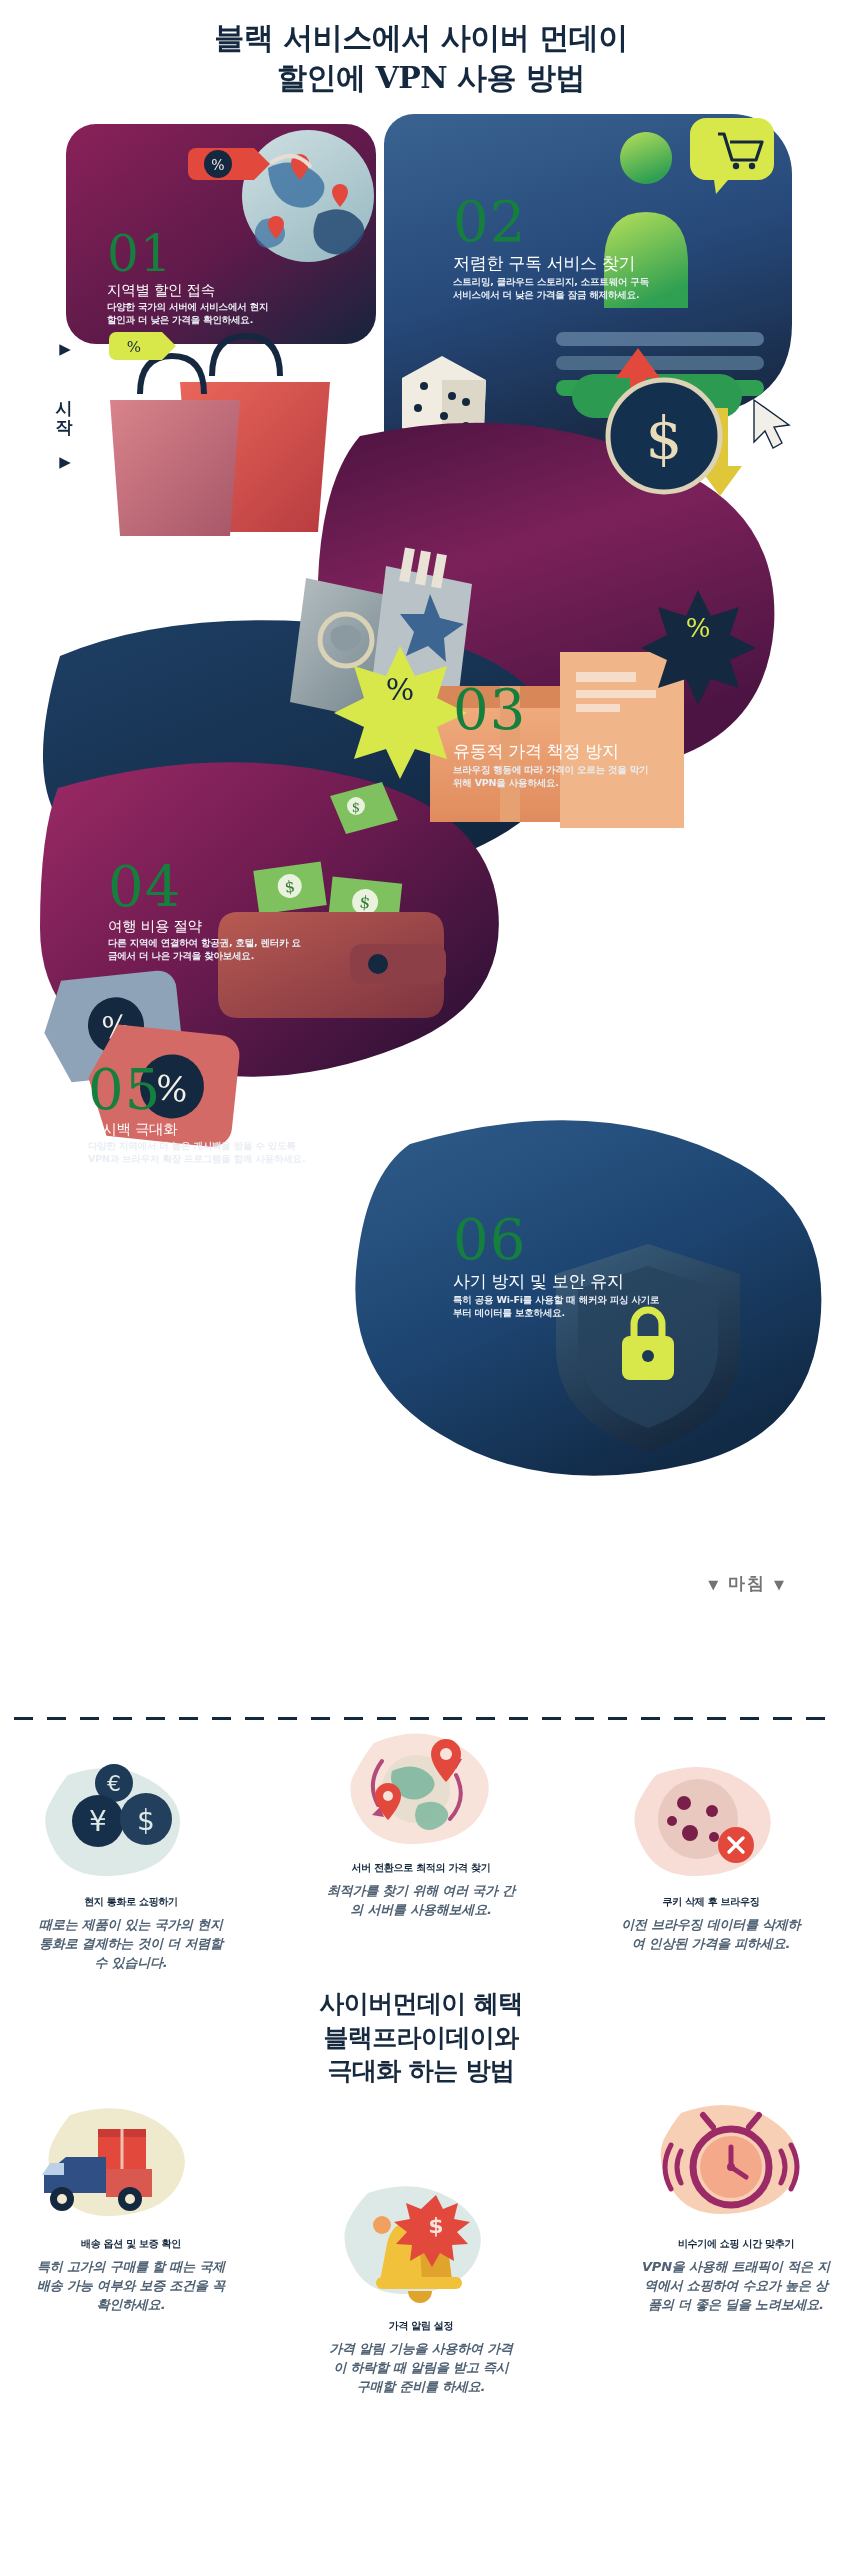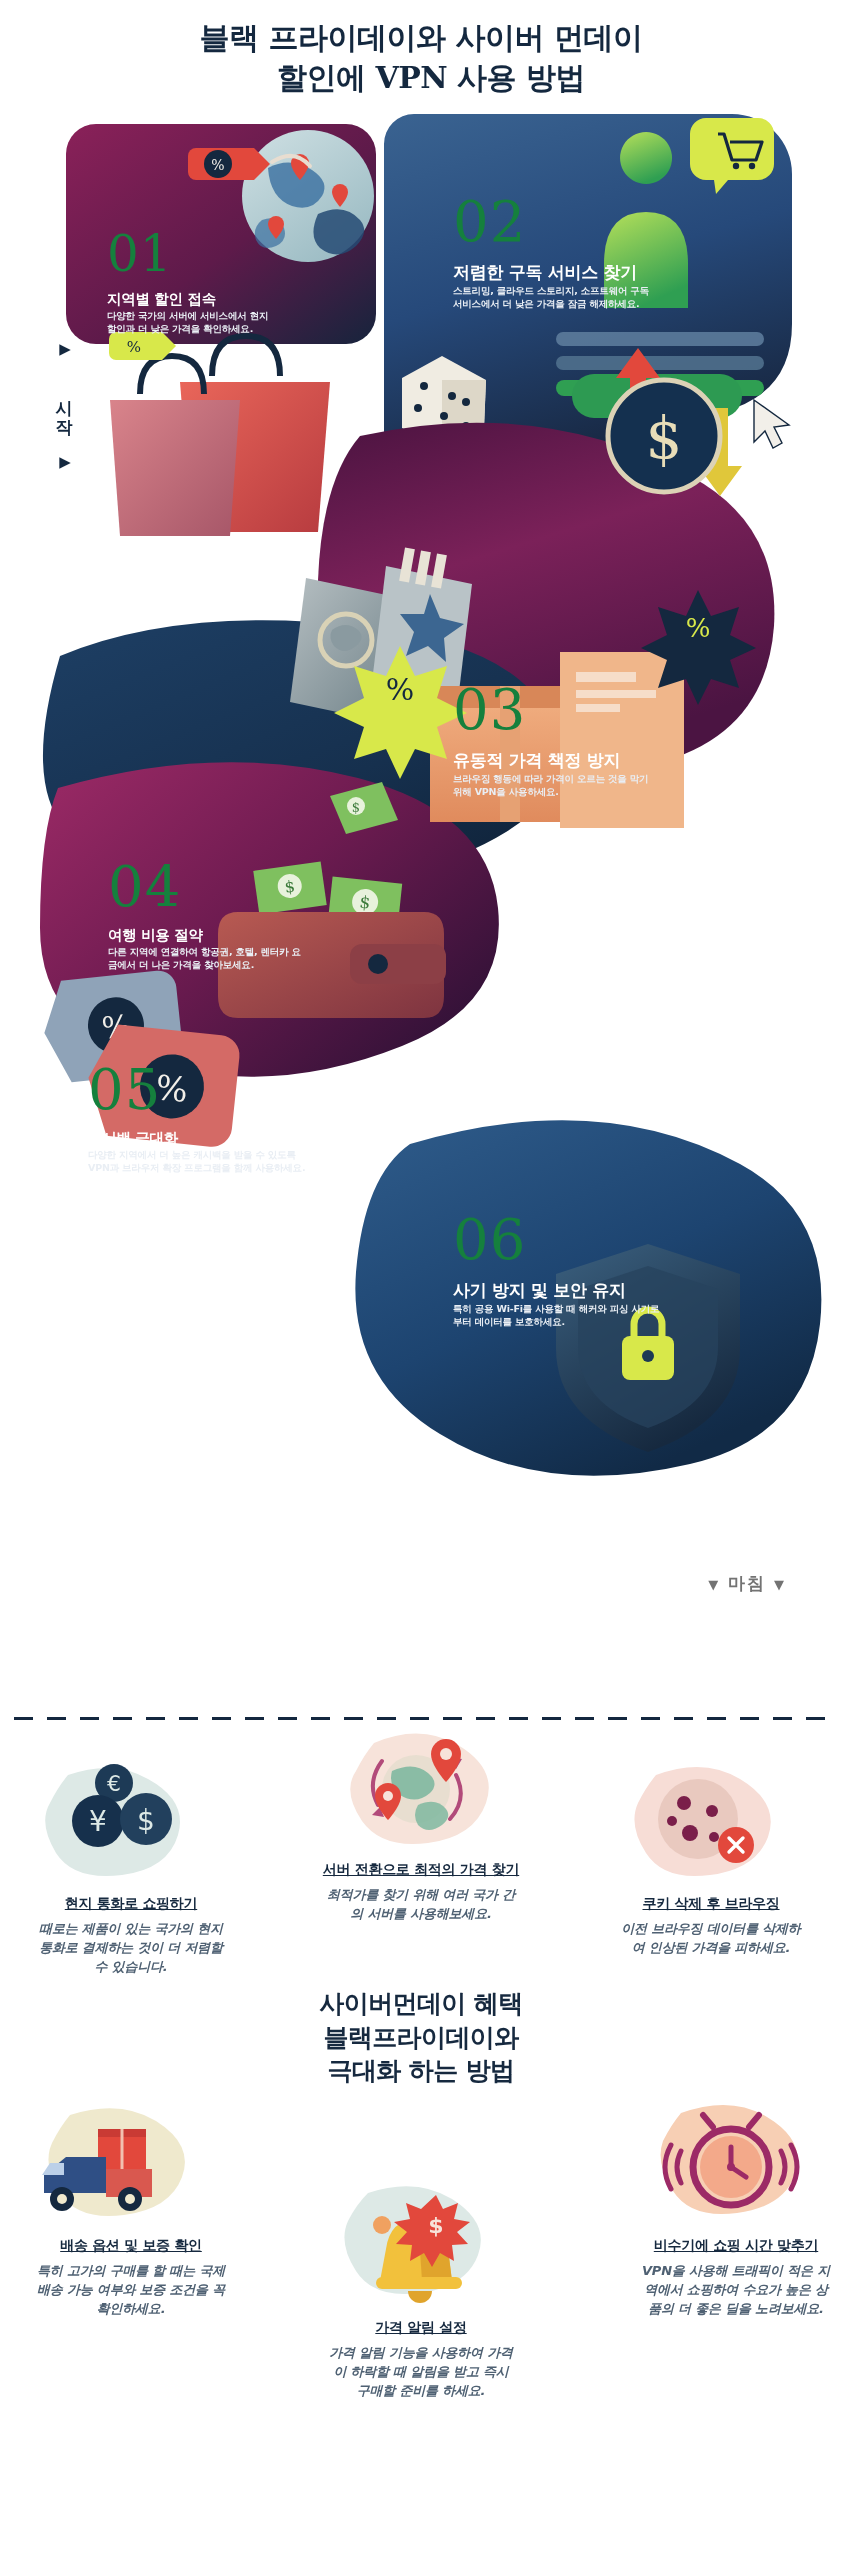--- a/index.html
+++ b/index.html
@@ -43,21 +43,21 @@
   .end-marker .tri { font-size:13px; }
 
   
   .card-text { position:absolute; color:#ffffff; }
   .card-num {
     font-family:"DejaVu Serif","Liberation Serif",serif;
     font-size:56px; line-height:0.92; font-weight:400;
     color:#15803d; letter-spacing:1px;
   }
   .card-num.sm { font-size:50px; }
-  .card-title { font-size:14.5px; font-weight:700; margin-top:13px; letter-spacing:-0.3px; }
+  .card-title { font-size:14.5px; font-weight:400; margin-top:4px; letter-spacing:-0.3px; }
   .card-title.big { font-size:17px; }
   .card-desc { font-size:9.5px; font-weight:600; line-height:1.42; color:#e9eef4; letter-spacing:-0.2px;}
 
   
   #t01 { left:107px; top:135px;  width:168px; }
   #t02 { left:453px; top:100px;  width:205px; }
   #t03 { left:453px; top:588px;  width:205px; }
   #t04 { left:108px; top:765px;  width:200px; }
   #t05 { left:88px;  top:968px;  width:225px; }
   #t06 { left:453px; top:1118px; width:210px; }
@@ -65,21 +65,21 @@
   
   .divider {
     position:absolute; left:14px; top:1717px; width:814px; height:3px;
     background-image:repeating-linear-gradient(to right,#14283f 0 19px,transparent 19px 33px);
   }
 
   
   .benefits { position:absolute; top:1755px; left:0; width:842px; height:805px; }
   .benefit { position:absolute; width:250px; text-align:center; }
   .benefit .art { position:relative; height:128px; margin-bottom:6px; }
-  .benefit h4 { font-size:14px; font-weight:700; color:#16293f; letter-spacing:-0.3px;text-decoration:underline; }
+  .benefit h4 { font-size:10px; font-weight:700; color:#16293f; letter-spacing:-0.3px; }
   .benefit p  { font-size:13px; font-weight:600; color:#4f6173; line-height:1.48; margin-top:6px; padding:0 30px; letter-spacing:-0.2px;font-style:italic;}
 
   #b1 { left:6px;   top:6px;   }
   #b2 { left:296px; top:-28px; }
   #b3 { left:586px; top:6px;   }
   #b4 { left:6px;   top:348px; }
   #b5 { left:296px; top:430px; }
   #b6 { left:611px; top:348px; }
 
   .center-heading {
@@ -89,21 +89,21 @@
   .center-heading span { display:block; }
 
   svg { display:block; overflow:visible; }
 </style>
 </head>
 <body>
 
 <div class="page">
 
   <div class="title">
-    <span>블랙 프라이데이와 사이버 먼데이</span>
+    <span>블랙 서비스에서 사이버 먼데이</span>
     <span class="l2"><span>할인에 </span><span class="vpn">VPN</span><span> 사용 방법</span></span>
   </div>
 
   <div class="stage">
 
     <svg class="bg" width="842" height="1540" viewBox="0 0 842 1540">
       <defs>
         <linearGradient id="g01" x1="0" y1="0" x2="1" y2="1">
           <stop offset="0" stop-color="#8a2159"></stop>
             <stop offset="0.55" stop-color="#5e1a4a"></stop>

